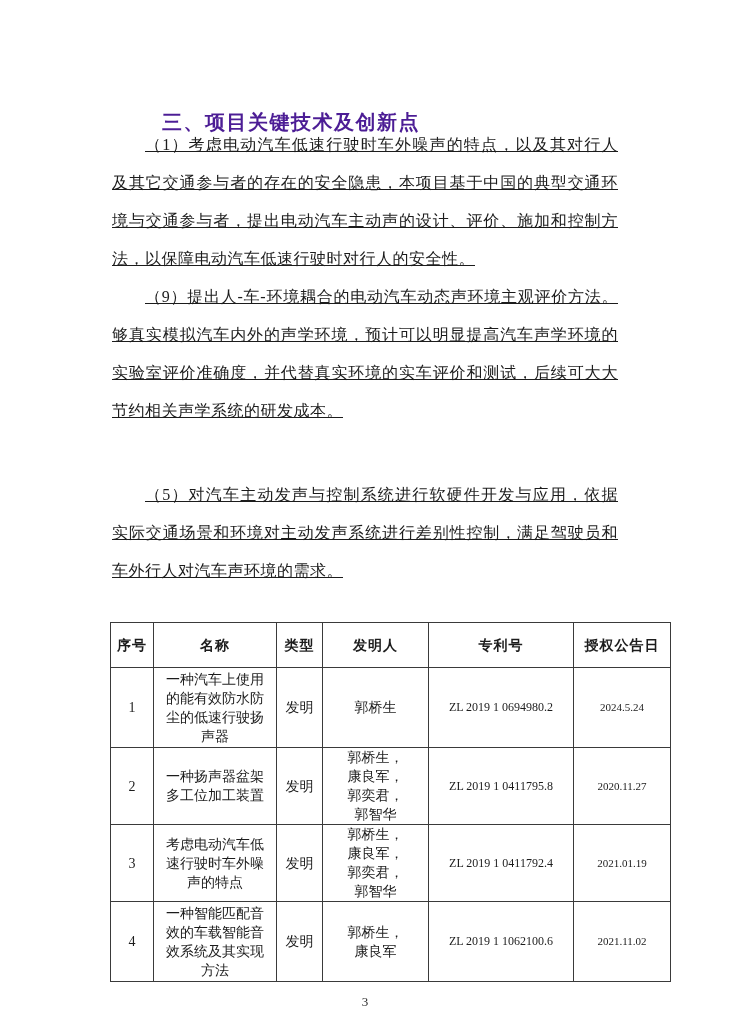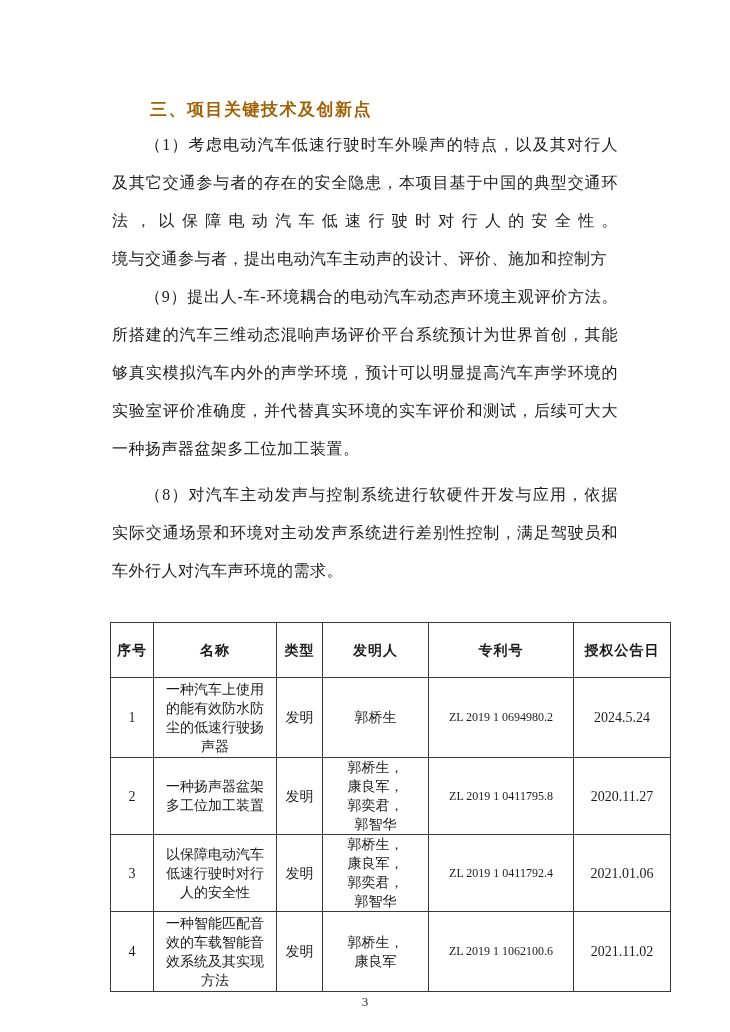--- a/index.html
+++ b/index.html
@@ -10,46 +10,47 @@
     font-family: "Liberation Serif", "DejaVu Serif", serif;
     color: #1c1c1c;
     overflow: hidden;
   }
   .page { position: absolute; inset: 0; }
 
   
   .sec-heading {
     position: absolute;
     left: 112px; width: 506px;
-    margin: 4px;
+    margin: 16px;
     padding-left: 34px;
-    font-size: 17px;
+    font-size: 20px;
     font-weight: bold;
     letter-spacing: 1.5px;
     line-height: 24px;
-    color: #a16207;
+    color: #4c1d95;
   }
   #heading-3 { top: 94px; }
   #heading-4 { top: 589px; }
 
   
   .para {
     position: absolute;
     left: 112px; width: 506px;
     font-size: 16px;
     line-height: 38px;
     color: #1c1c1c;
   }
   .para .line {
     text-align: justify;
     text-align-last: justify;
     letter-spacing: 0.5px;
     white-space: normal;
     height: 38px;
     overflow: hidden;
+    text-decoration: underline;
   }
   .para div.line:first-of-type { text-indent: 33px; }
   .para div.line:last-of-type { text-align-last: left; }
   
   #para-1 { top: 126px; }
   #para-2 { top: 278px; }
   #para-3 { top: 476px; }
 
   
   #patents-table {
@@ -69,30 +70,30 @@
   #patents-table col.c-date    { width: 97px;  }
   #patents-table th, #patents-table td {
     border: 1px solid #3a3a3a;
     text-align: center;
     vertical-align: middle;
     padding: 0 4px;
     line-height: 19px;
     font-weight: normal;
     overflow: hidden;
   }
-  #patents-table thead tr { height: 55px; margin-left: 33px; }
+  #patents-table thead tr { height: 45px; margin-left: 33px; }
   #patents-table th { font-weight: bold; letter-spacing: 1px; }
   #patents-table tbody tr:nth-of-type(1) { height: 80px; }
   #patents-table tbody tr:nth-of-type(2) { height: 55px; }
   #patents-table tbody tr:nth-of-type(3) { height: 59px; }
   #patents-table tbody tr:nth-of-type(4) { height: 80px; }
   #patents-table td:nth-child(2) { padding: 0 11px; }
   #patents-table td:nth-child(4) { padding: 0 20px; font-family: Liberation Serif, serif; }
   #patents-table td:nth-child(5) { white-space: nowrap; font-size: 12px; }
-  #patents-table td:nth-child(6) { white-space: nowrap; font-size: 14px; }
+  #patents-table td:nth-child(6) { white-space: nowrap; font-size: 11px; }
 
   
   .page-number {
     position: absolute;
     top: 994px; left: 0; width: 730px;
     text-align: center;
     font-size: 13px;
     color: #2a2a2a;
   }
 </style>
@@ -102,41 +103,40 @@
 <main class="page">
 
   <h2 class="sec-heading" id="heading-3">三、项目关键技术及创新点</h2>
 
   <div class="para" id="para-1">
 
       <div class="line">（1）考虑电动汽车低速行驶时车外噪声的特点，以及其对行人</div>
 
       <div class="line">及其它交通参与者的存在的安全隐患，本项目基于中国的典型交通环</div>
 
+      <div class="line">境与交通参与者，提出电动汽车主动声的设计、评价、施加和控制方</div>
+
       <div class="line">法，以保障电动汽车低速行驶时对行人的安全性。</div>
-
-      <div class="line">境与交通参与者，提出电动汽车主动声的设计、评价、施加和控制方</div>
     </div>
 
   <div class="para" id="para-2">
 
       <div class="line">（9）提出人-车-环境耦合的电动汽车动态声环境主观评价方法。</div>
 
-      <div class="line">所搭建的汽车三维动态混响声场评价平台系统预计为世界首创，其能</div>
 
       <div class="line">够真实模拟汽车内外的声学环境，预计可以明显提高汽车声学环境的</div>
 
       <div class="line">实验室评价准确度，并代替真实环境的实车评价和测试，后续可大大</div>
 
-      <div class="line">一种扬声器盆架多工位加工装置。</div>
+      <div class="line">节约相关声学系统的研发成本。</div>
     </div>
 
   <div class="para" id="para-3">
 
-      <div class="line">（8）对汽车主动发声与控制系统进行软硬件开发与应用，依据</div>
+      <div class="line">（5）对汽车主动发声与控制系统进行软硬件开发与应用，依据</div>
 
       <div class="line">实际交通场景和环境对主动发声系统进行差别性控制，满足驾驶员和</div>
 
       <div class="line">车外行人对汽车声环境的需求。</div>
     </div>
 
 
   <table id="patents-table">
     <colgroup>
       <col class="c-index">
@@ -171,25 +171,25 @@
           <td>2</td>
           <td>一种扬声器盆架多工位加工装置</td>
           <td>发明</td>
           <td>郭桥生，康良军，郭奕君，郭智华</td>
           <td>ZL 2019 1 0411795.8</td>
           <td>2020.11.27</td>
         </tr>
 
         <tr>
           <td>3</td>
-          <td>以保障电动汽车低速行驶时对行人的安全性</td>
+          <td>考虑电动汽车低速行驶时车外噪声的特点</td>
           <td>发明</td>
           <td>郭桥生，康良军，郭奕君，郭智华</td>
           <td>ZL 2019 1 0411792.4</td>
-          <td>2021.01.06</td>
+          <td>2021.01.19</td>
         </tr>
 
         <tr>
           <td>4</td>
           <td>一种智能匹配音效的车载智能音效系统及其实现方法</td>
           <td>发明</td>
           <td>郭桥生，康良军</td>
           <td>ZL 2019 1 1062100.6</td>
           <td>2021.11.02</td>
         </tr>

